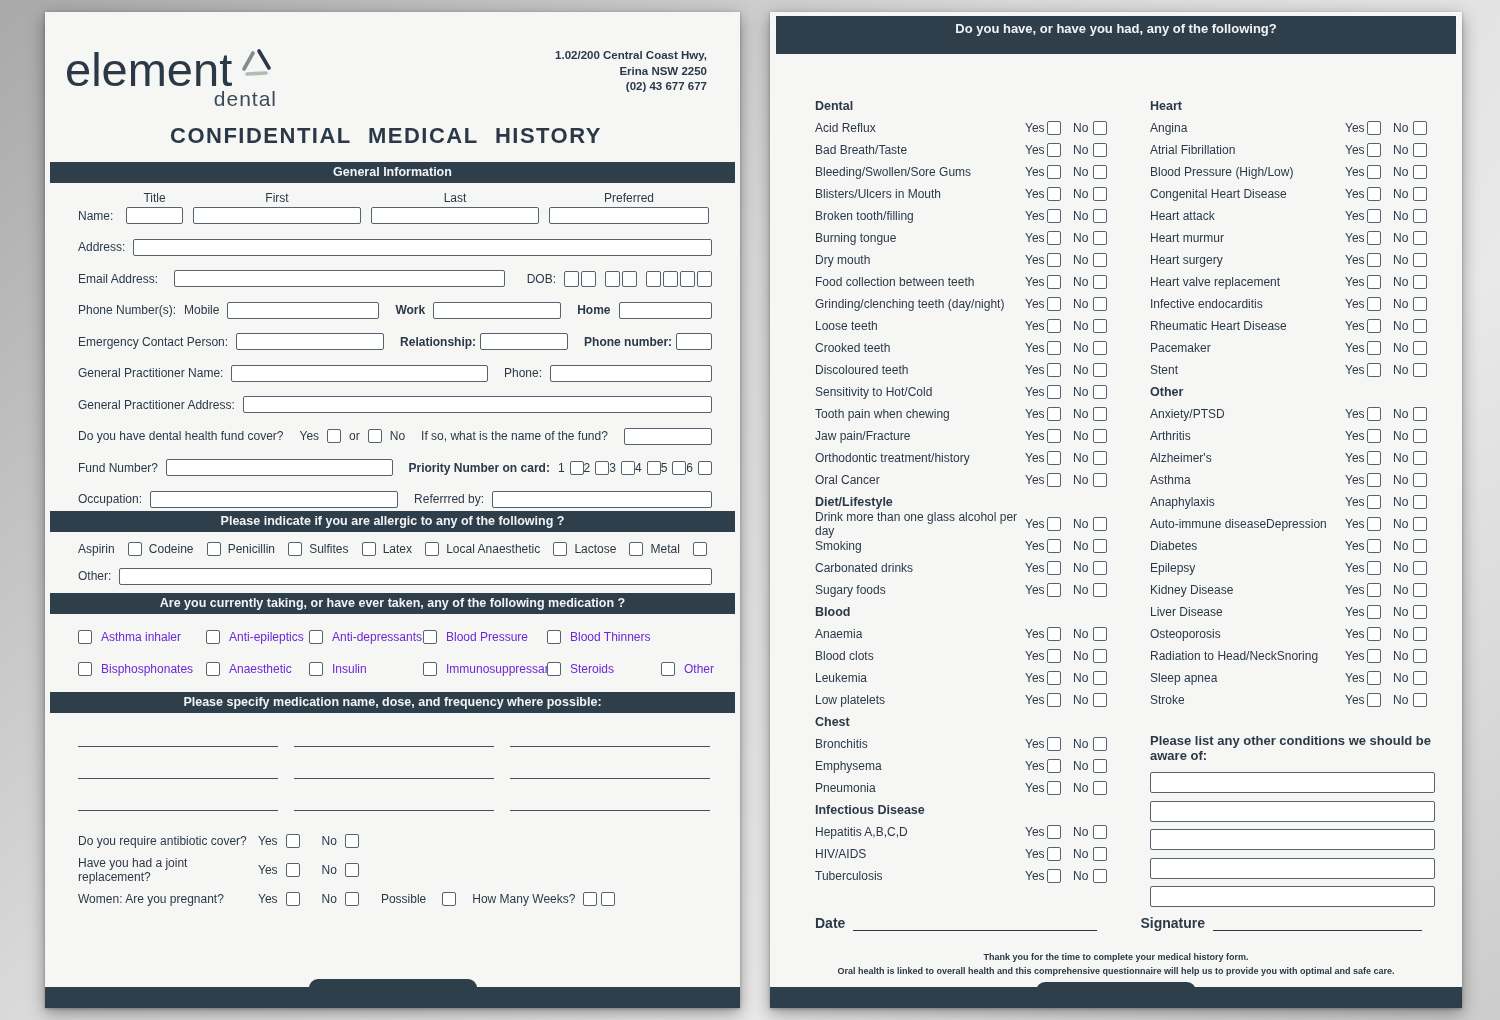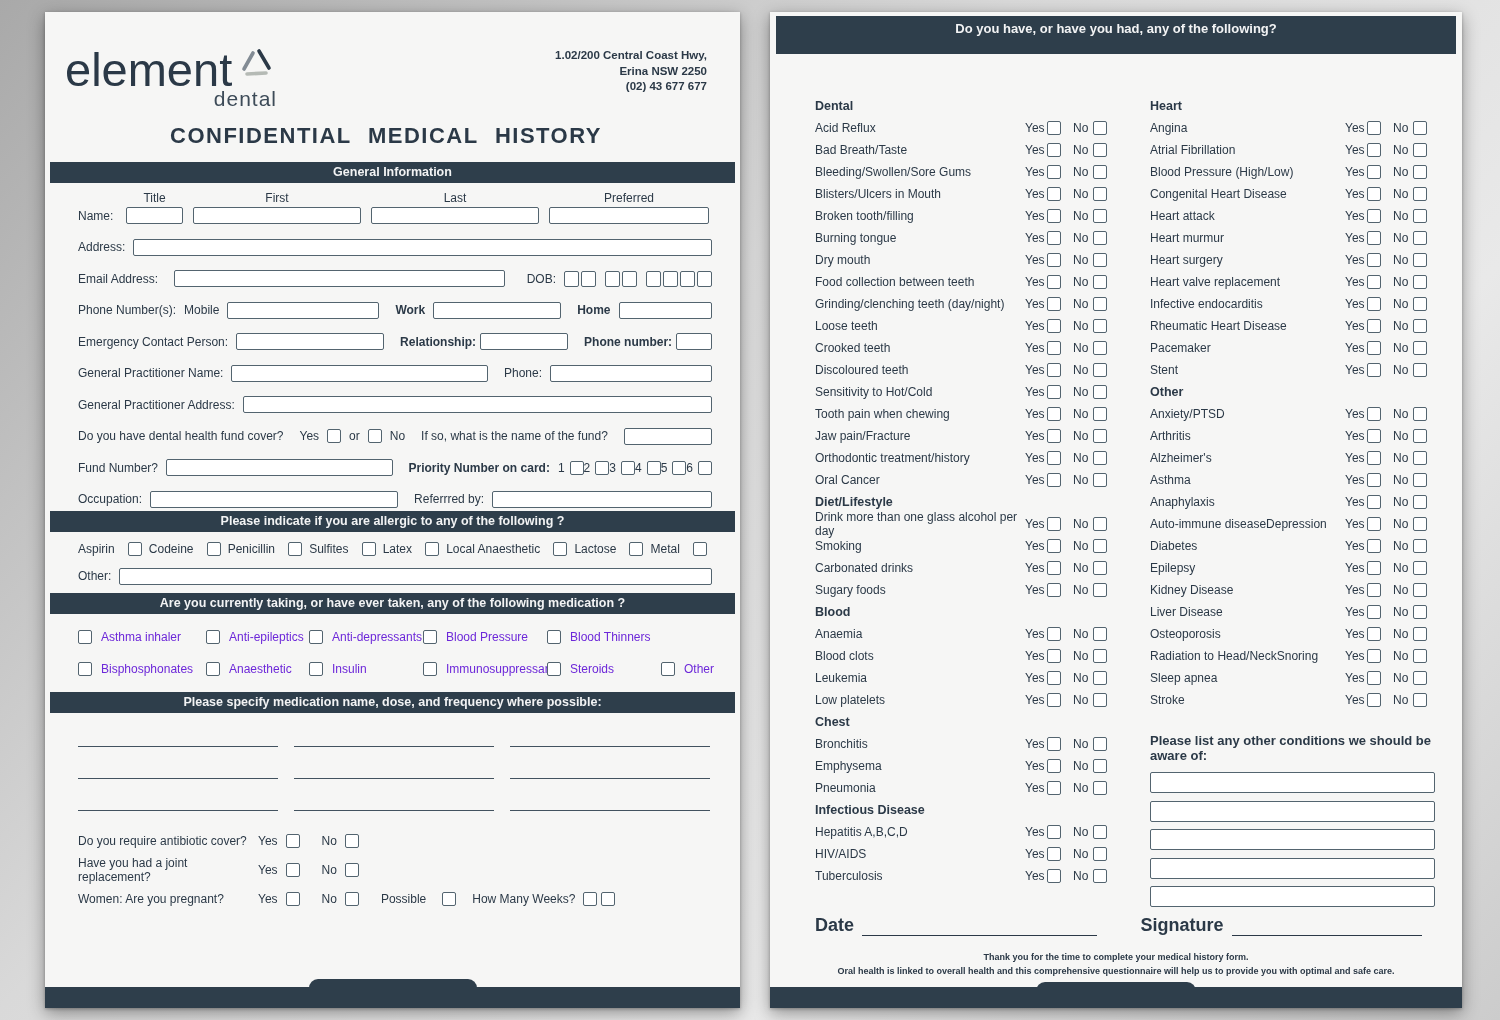--- a/index.html
+++ b/index.html
@@ -67,21 +67,21 @@
   .p2-col.c2{width:285px;margin-left:35px;}
   .p2row{display:flex;align-items:center;height:22px;}
   .p2label{flex:1;padding-right:4px;}
   .p2row.header .p2label{font-weight:bold;font-size:12.5px;}
   .ynpair{display:flex;align-items:center;width:90px;flex:none;}
   .ynpair .yn-lbl{width:22px;}
   .ynpair .no-lbl{margin-left:12px;width:20px;}
   .cond-block{margin-top:22px;}
   .cond-lbl{font-weight:bold;font-size:13px;margin-bottom:9px;}
   .cond-box{height:19px;background:#fff;border:1.6px solid #53646f;border-radius:2px;margin-bottom:7.5px;}
-  .sign-row{position:absolute;left:45px;right:40px;top:903px;display:flex;gap:44px;font-size:18px;color:#2b3947;font-weight:bold;}
+  .sign-row{position:absolute;left:45px;right:40px;top:903px;display:flex;gap:44px;font-size:14px;color:#2b3947;font-weight:bold;}
   .sign-part{flex:1;display:flex;align-items:flex-end;}
   .sign-line{flex:1;border-bottom:1.8px solid #2b3947;height:14px;margin-left:8px;}
   .p2-footer{position:absolute;top:938px;left:0;right:0;text-align:center;font-size:9px;font-weight:bold;color:#2b3947;line-height:1.6;}
 </style>
 </head>
 <body>
 
 <div class="page page1">
 
   <div class="p1-head">

